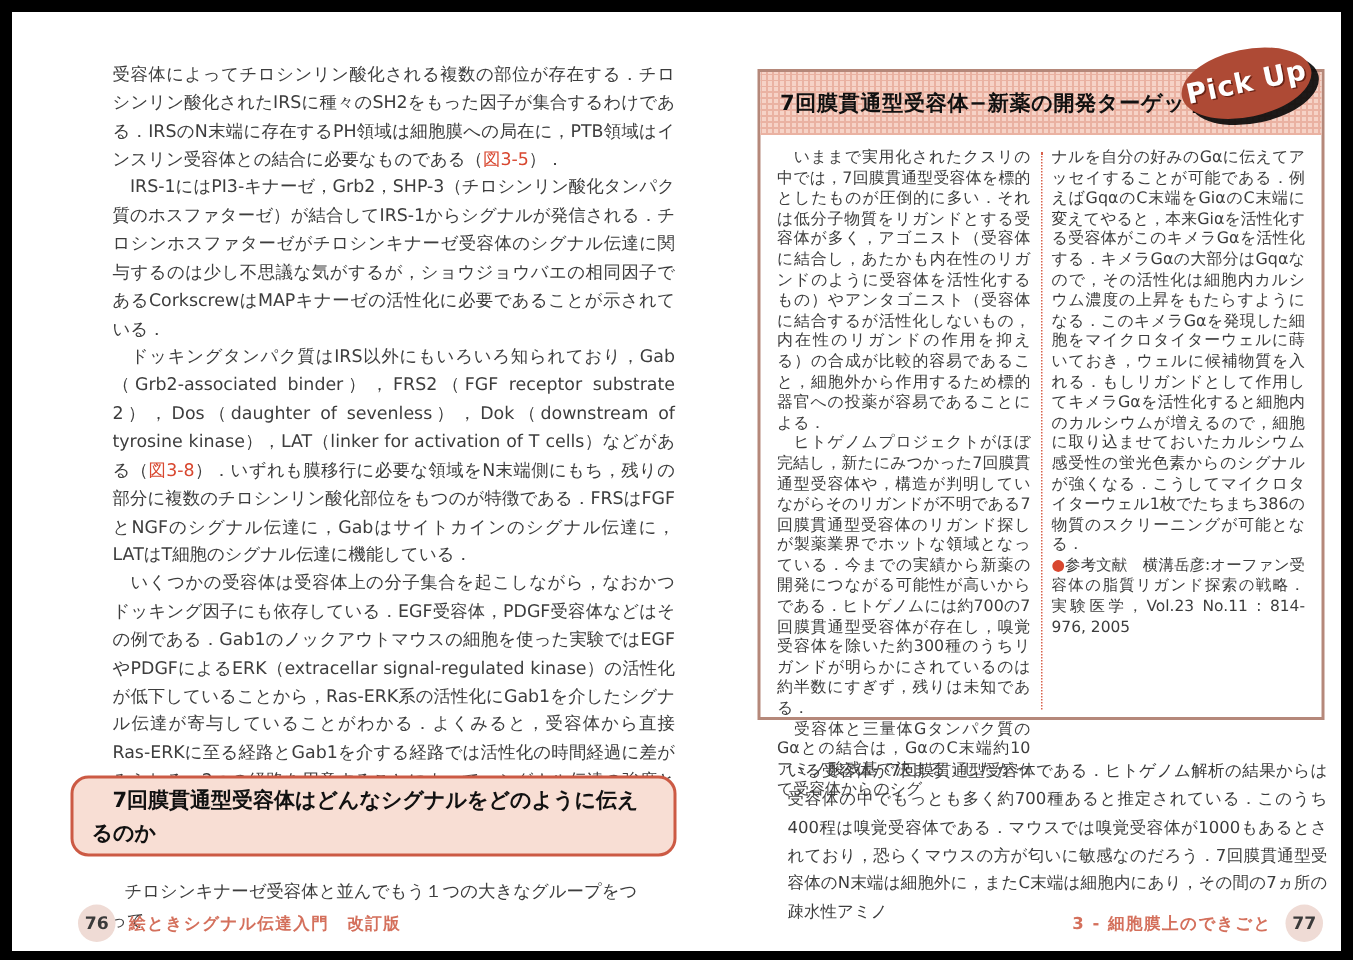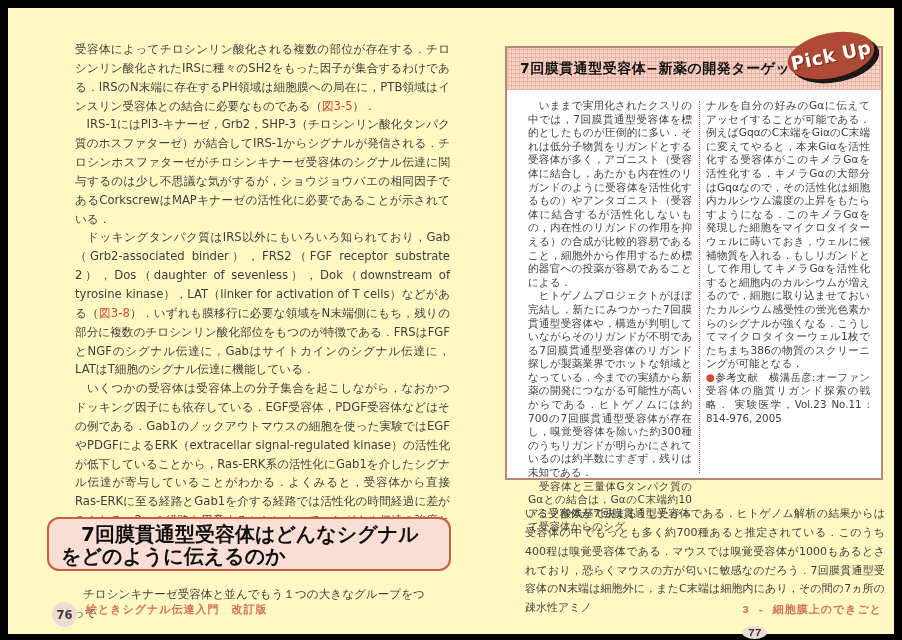--- a/index.html
+++ b/index.html
@@ -1,40 +1,40 @@
 <!DOCTYPE html>
 <html><head>
 <meta charset="utf-8">
 <style>
   * { margin:0; padding:0; box-sizing:border-box; }
   html,body { width:902px; height:640px; background:#000; overflow:hidden;
               font-family:"DejaVu Sans","Liberation Sans",sans-serif; }
   .spread { position:absolute; left:8px; top:8px; width:886px; height:626px;
-            background:#fef9c3; }
+            background:#ffffff; }
 
   
   .left-body { position:absolute; left:67px; top:32px; width:375px;
                font-size:11.6px; line-height:18.85px; color:#3d3d3d;
                text-align:justify; }
   .left-body p { margin:0; }
   .fig-red { color:#d8472f; }
 
   .section-box { position:absolute; left:39px; top:509px; width:404px; height:54px;
                  background:#f8ded4; border:2.5px solid #cc5a44; border-radius:12px;
                  padding:4px 12px; }
-  .section-box h2 { font-size:20px; line-height:22px; font-weight:bold; color:#111; }
+  .section-box h2 { font-size:14px; line-height:22px; font-weight:bold; color:#111; }
 
   .lead-line { position:absolute; left:53px; top:577px; width:375px;
                font-size:11.6px; line-height:18.85px; color:#3d3d3d;
                text-indent:22px; }
 
   .footer { position:absolute; top:594px; height:26px; display:flex;
-            gap:9px; }
+            align-items:center; gap:9px; }
   .footer-left { left:44px; }
-  .footer-right { right:12px; flex-direction:column;font-family:Liberation Mono, monospace; }
+  .footer-right { right:12px; flex-direction:row; }
   .page-circle { width:25px; height:25px; border-radius:50%; background:#efdbd5;
                  display:flex; align-items:center; justify-content:center;
                  font-size:11.5px; font-weight:bold; color:#3a3a3a; }
   .footer-title { font-size:11px; font-weight:bold; color:#d4705c; letter-spacing:1px; }
 
   
   .pickup { position:absolute; left:497px; top:38px; width:378px; height:434px;
             border:2.5px solid #b5887a; background:#fff; }
   .pickup-header { position:relative; height:42px;
         background:
@@ -42,21 +42,21 @@
           repeating-linear-gradient(90deg, #eab2a2 0, #eab2a2 1px, transparent 1px, transparent 4px),
           #f6d3c7;
         display:flex; align-items:center; padding-left:13px; }
   .pickup-title { font-size:14px; font-weight:bold; color:#111; letter-spacing:0.5px; }
   .pickup-badge { position:absolute; right:6px; top:-15px; width:88px; height:45px;
         background:#ae4a35; border-radius:50%; transform:rotate(-12deg);
         box-shadow:4px 5px 0 rgba(5,5,5,0.9);
         display:flex; align-items:center; justify-content:center;
         color:#fff; font-weight:bold; font-size:18.5px; letter-spacing:0.5px;
         text-shadow:1px 1px 0 rgba(60,10,0,0.6); }
-  .pickup-cols { display:flex; padding:9px 11px 0 21px; }
+  .pickup-cols { display:flex; padding:9px 11px 0 11px; }
   .pcol { width:174px; font-size:10.6px; line-height:13.6px; color:#3d3d3d;
           text-align:justify; }
   .pcol p { margin:0; }
   .pdivider { width:0; border-left:1.5px dotted #d8604a; margin:2px 6px 0 7px;
               height:372px; }
   .ref { margin-top:2px; font-size:10.3px; line-height:13.6px; }
   .ref-bullet { color:#d8472f; }
 
   
   .right-body { position:absolute; left:517px; top:497px; width:360px;

